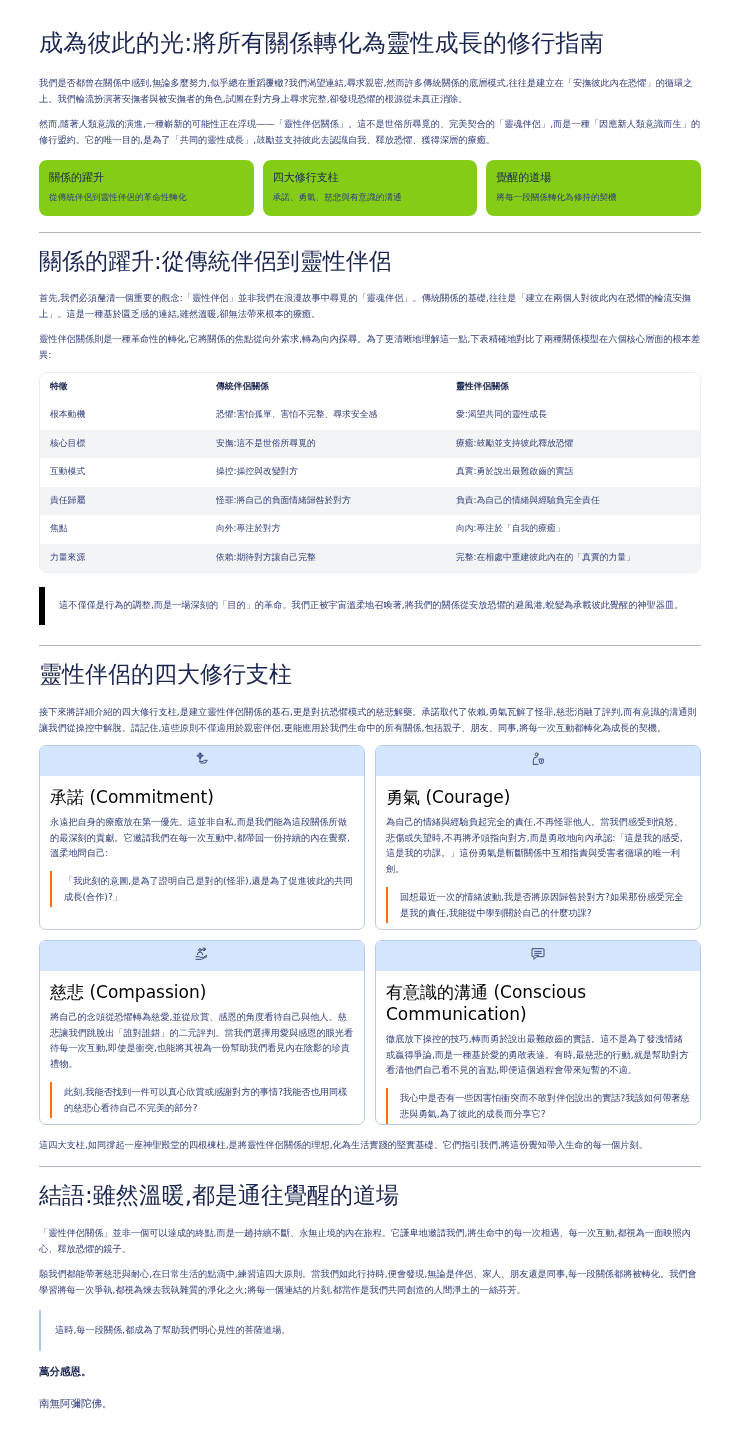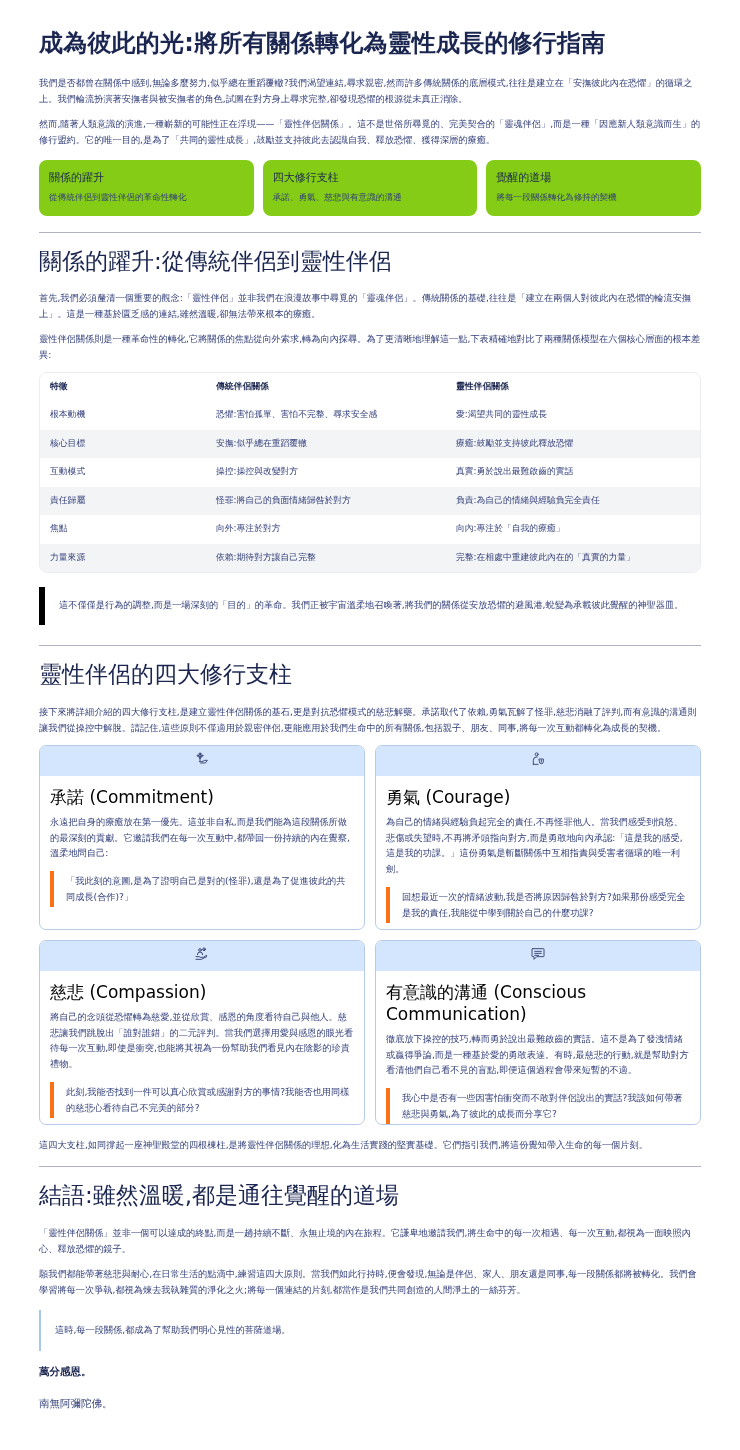--- a/index.html
+++ b/index.html
@@ -5,21 +5,21 @@
     * { box-sizing: border-box; margin: 0; padding: 0; }
     body {
       width: 740px;
       background: #ffffff;
       font-family: "DejaVu Sans", "Liberation Sans", sans-serif;
       color: #2c3a6b;
     }
     .page { padding: 26px 39px 30px 39px; }
     h1 {
       font-size: 24px;
-      font-weight: bold;
+      font-weight: normal;
       color: #1b2650;
       line-height: 1.3;
       margin-top: 2px;
       margin-bottom: 16px;
       letter-spacing: 0.2px;
     }
     h2 {
       font-size: 23px;
       font-weight: normal;
       color: #1b2650;
@@ -118,21 +118,21 @@
       margin-bottom: 6px;
       line-height: 1.3;
     }
     .pillar .pbody {
       font-size: 9.2px;
       line-height: 1.72;
       color: #34407a;
       margin-bottom: 10px;
     }
     .pillar .pq {
-      border-left: 4px solid #f97316;
+      border-left: 2px solid #f97316;
       padding: 2px 0 2px 12px;
       font-size: 9.2px;
       line-height: 1.72;
       color: #34407a;
     }
     .closing-quote {
       border-left: 2px solid #a7c8ec;
       padding: 14px 14px 14px 14px;
       margin-top: 12px;
       margin-bottom: 14px;
@@ -196,21 +196,21 @@
           </tr>
         </thead>
         <tbody>
           <tr>
             <td class="c1">根本動機</td>
             <td class="c2">恐懼:害怕孤單、害怕不完整、尋求安全感</td>
             <td>愛:渴望共同的靈性成長</td>
           </tr>
           <tr>
             <td class="c1">核心目標</td>
-            <td class="c2">安撫:似乎總在重蹈覆轍</td>
+            <td class="c2">安撫:這不是世俗所尋覓的</td>
             <td>療癒:鼓勵並支持彼此釋放恐懼</td>
           </tr>
           <tr>
             <td class="c1">互動模式</td>
             <td class="c2">操控:操控與改變對方</td>
             <td>真實:勇於說出最難啟齒的實話</td>
           </tr>
           <tr>
             <td class="c1">責任歸屬</td>
             <td class="c2">怪罪:將自己的負面情緒歸咎於對方</td>

